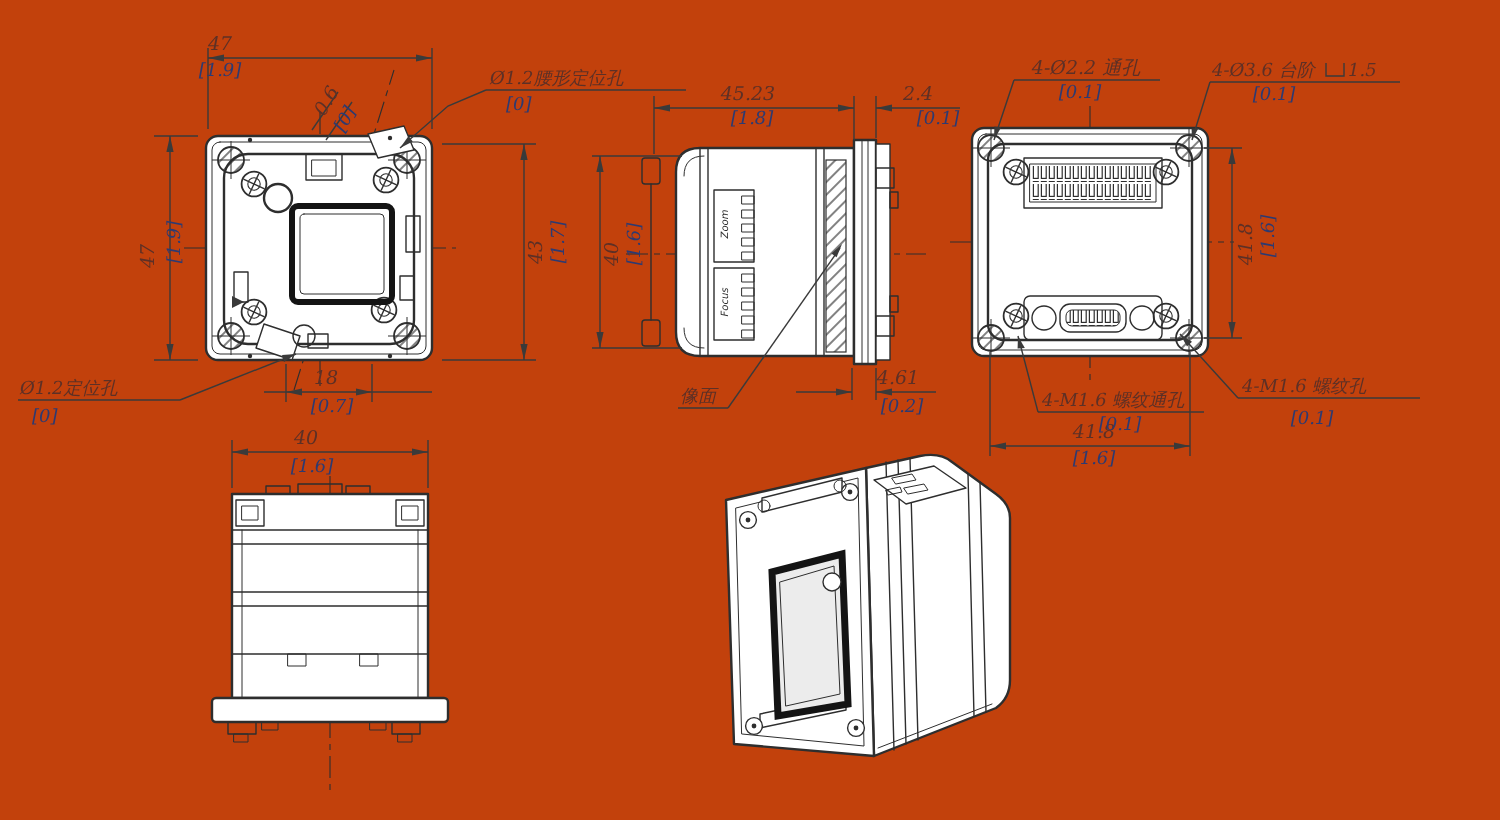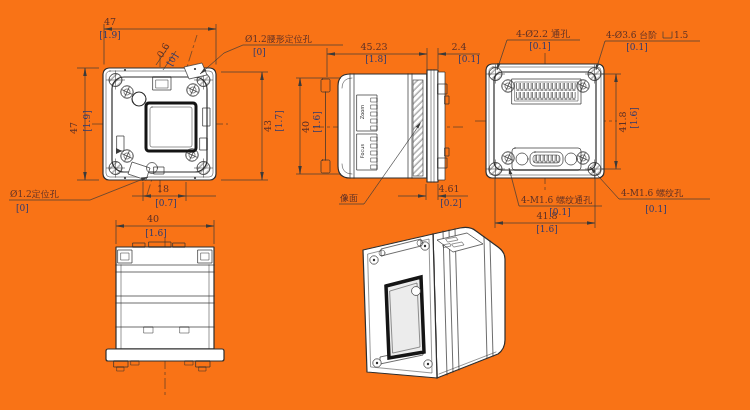--- a/index.html
+++ b/index.html
@@ -1,16 +1,16 @@
 <!DOCTYPE html>
 <html><head>
 <meta charset="utf-8">
 <style>
   html,body{margin:0;padding:0;background:#fff;}
-  .canvas{width:750px;height:410px;background:#f97316;position:relative;overflow:hidden;}
+  .canvas{width:750px;height:410px;background:#c2410c;position:relative;overflow:hidden;font-style:italic;}
   svg{display:block;}
   .ln{stroke:#2e2e2e;fill:none;stroke-width:1.2;stroke-linejoin:round;stroke-linecap:round}
   .lnf{stroke:#2e2e2e;fill:#ffffff;stroke-width:1.2;stroke-linejoin:round}
   .thin{stroke-width:.7}
   .xthin{stroke-width:.5}
   .dim{stroke:#3a3a3a;fill:none;stroke-width:.7}
   .cl{stroke:#2e2e2e;fill:none;stroke-width:.55;stroke-dasharray:11 3 3 3}
   .arr{fill:#3a3a3a;stroke:none}
   .sensor{stroke:#141414;stroke-width:3;fill:none}
   text{font-family:"DejaVu Serif",serif;fill:#5d3026}

